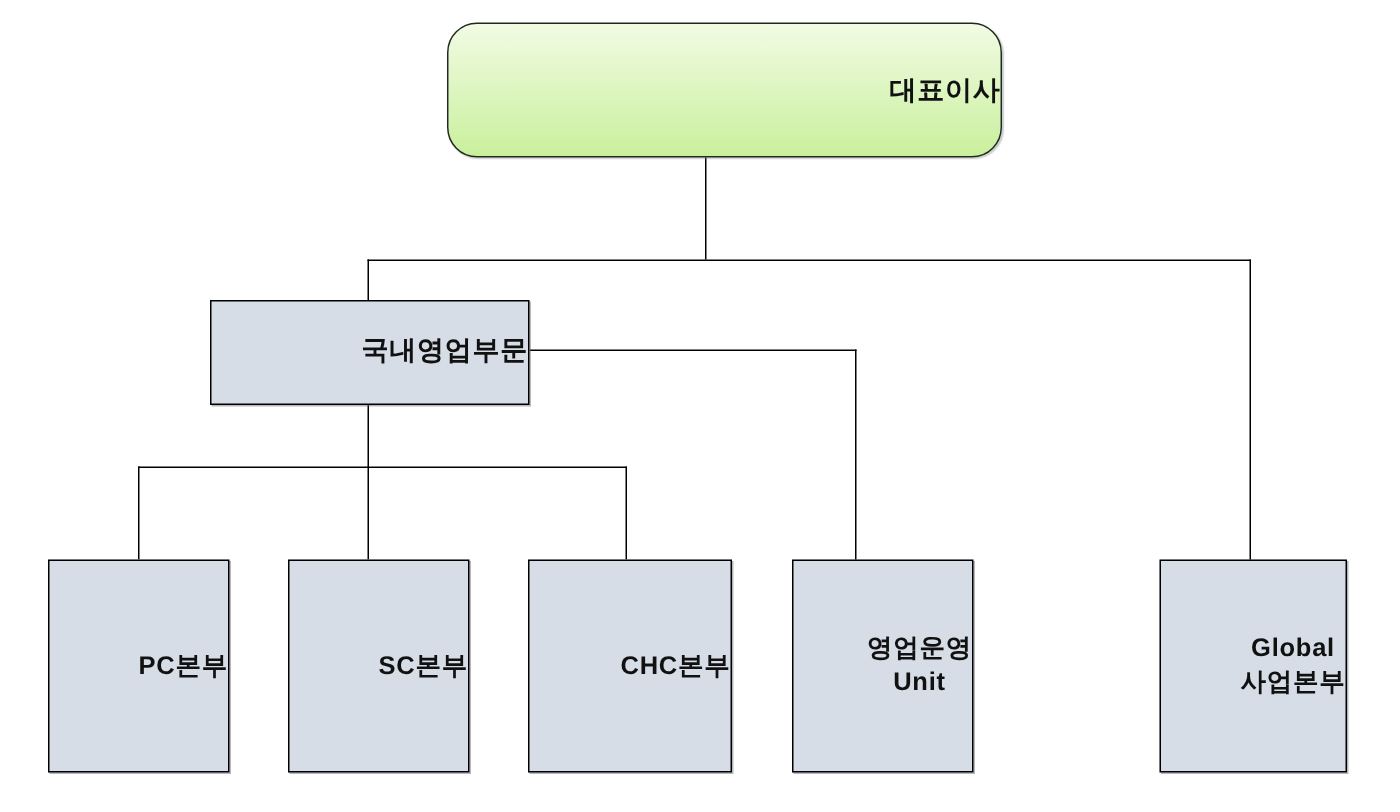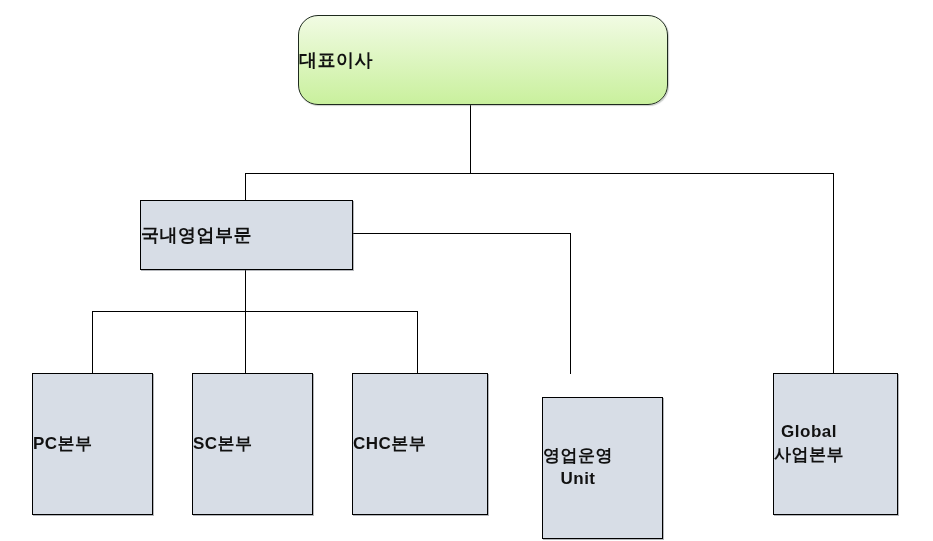--- a/index.html
+++ b/index.html
@@ -16,56 +16,57 @@
     overflow: hidden;
   }
   .line {
     position: absolute;
     background: var(--line-color, #000000);
   }
   .node {
     position: absolute;
     display: flex;
     align-items: center;
-    justify-content: flex-start;
+    justify-content: flex-end;
     box-sizing: border-box;
     border: 1px solid var(--border-color, #000000);
     background: var(--node-fill, #d7dde6);
     color: #111111;
     text-align: center;
     box-shadow: 1px 1px 0 rgba(90, 95, 105, 0.45);
+    padding-left: 47px;
   }
   .node .label {
     white-space: pre-line;
     font-weight: 700;
     line-height: 1.35;
     letter-spacing: 0.5px;
   }
   .node.root {
     left: 298px; top: 15px; width: 370px; height: 90px;
     border-radius: 20px;
     border: 1.4px solid #1e2a1e;
     background: linear-gradient(to bottom,
       var(--root-fill-top, #f1fbe3),
       var(--root-fill-bottom, #c9f09d));
     box-shadow: 1px 1px 1px rgba(120, 130, 120, 0.4);
   }
   .node.root .label { font-size: 18px; }
   .node.division {
     left: 140px; top: 200px; width: 213px; height: 70px;
   }
-  .node.division .label { font-size: 18px; }
+  .node.division .label { font-size: 18px; font-family: Liberation Mono, monospace; }
   .dept {
     top: 373px; width: 121px; height: 142px;
   }
   .dept .label { font-size: 17px; }
   .dept.pc     { left: 32px; }
   .dept.sc     { left: 192px; }
   .dept.chc    { left: 352px; width: 136px; }
-  .dept.unit   { left: 542px; margin-top: 24px; }
+  .dept.unit   { left: 528px; }
   .dept.global { left: 773px; width: 125px; }
 </style>
 </head>
 <body>
 
 <div class="canvas">
 
   <div class="line" style="left:470px; top:105px; width:1px; height:68px;"></div>
   <div class="line" style="left:245px; top:173px; width:589px; height:1px;"></div>
   <div class="line" style="left:245px; top:173px; width:1px; height:28px;"></div>

